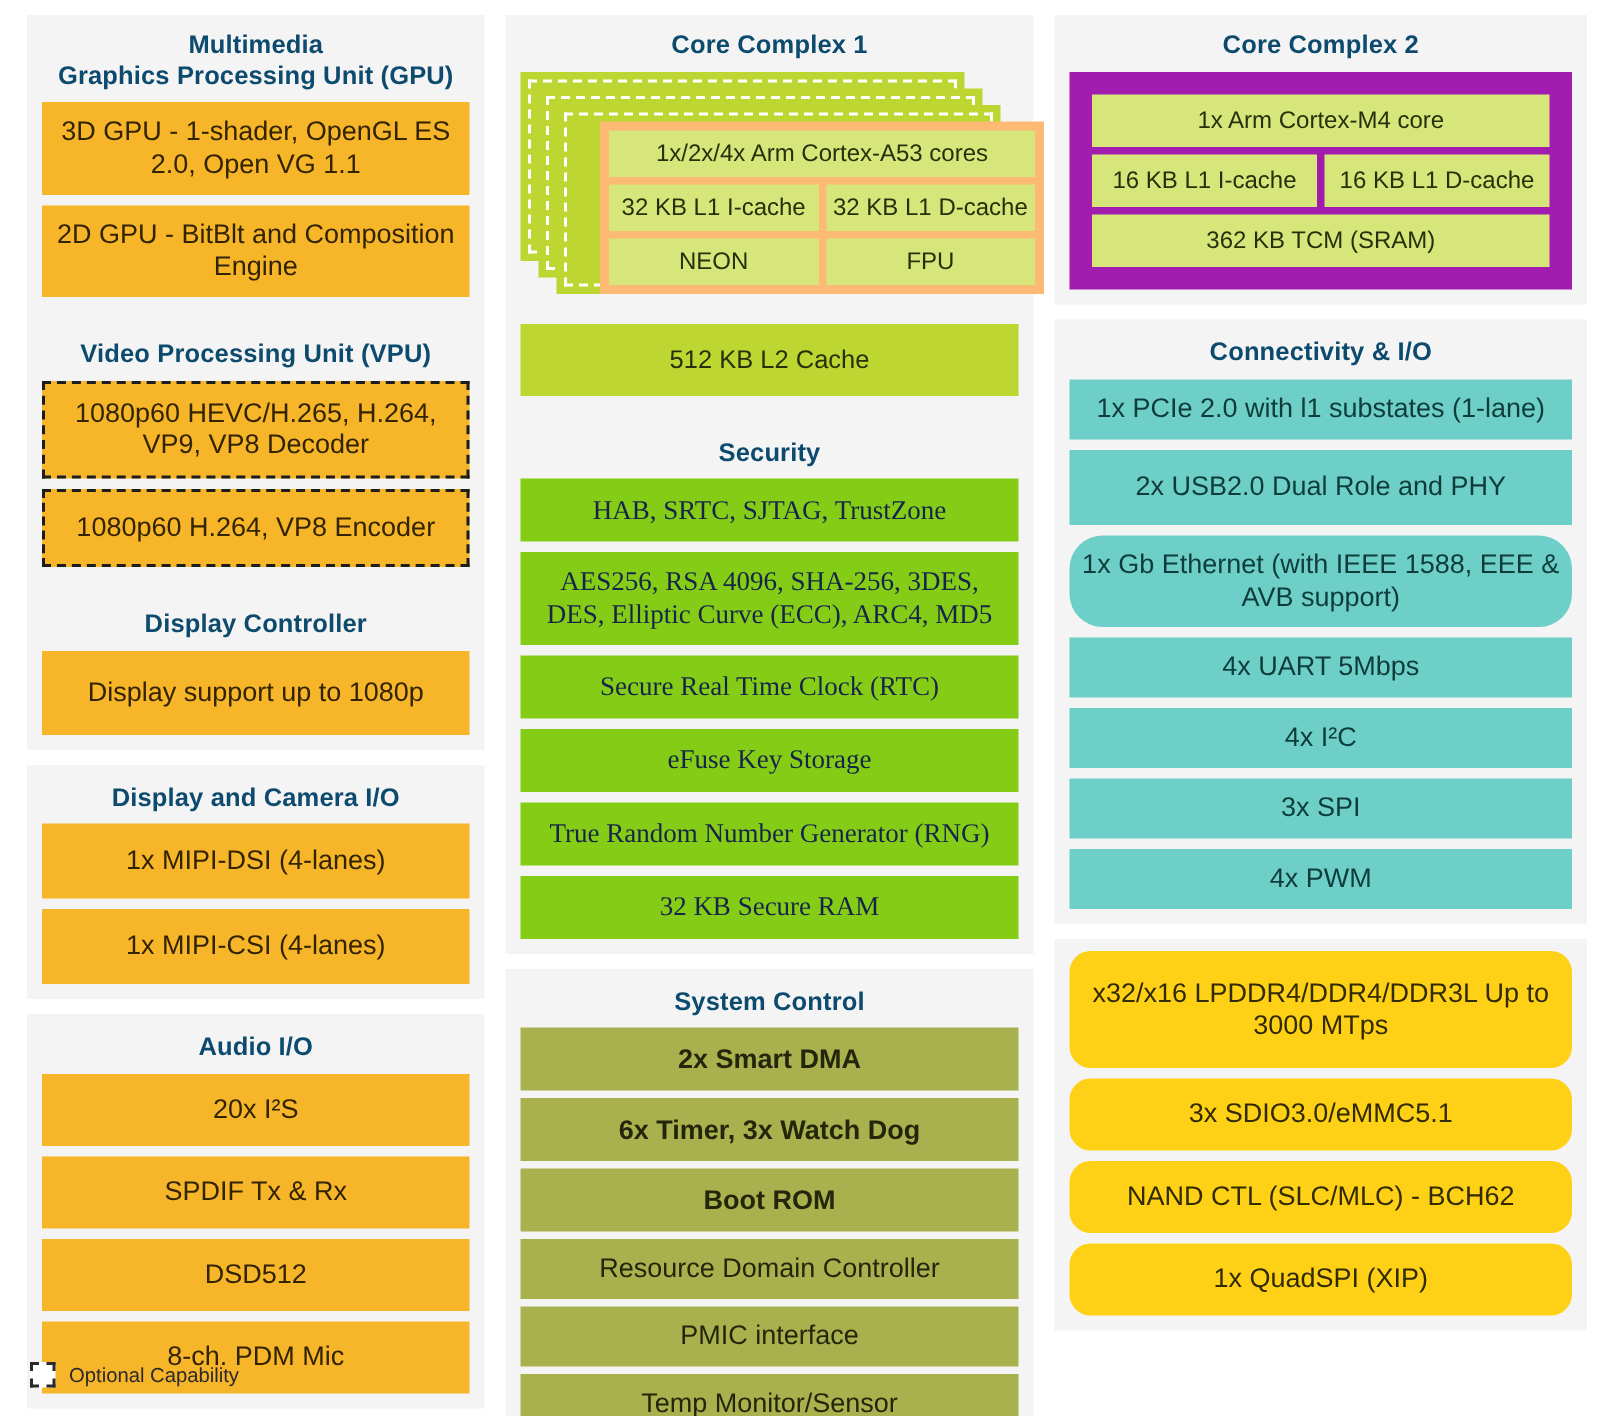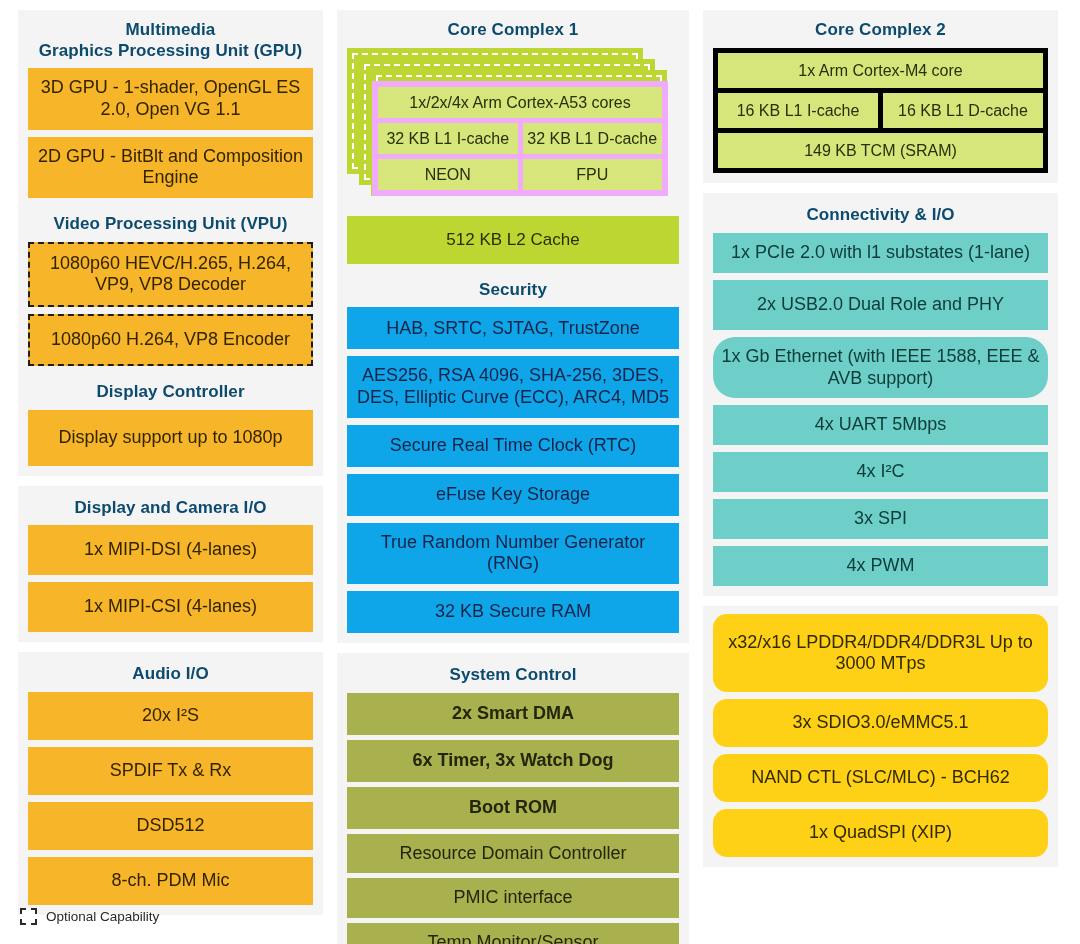--- a/index.html
+++ b/index.html
@@ -48,41 +48,41 @@
 
   .group-title {
     text-align: center;
     font-weight: bold;
     font-size: 17px;
     line-height: 1.22;
     color: #0c4a6e;
     margin: 4px 0 7px 0;
     letter-spacing: .1px;
   }
-  .group-title.sub { margin-top: 16px; }
+  .group-title.sub { margin-top: 28px; }
 
   
   .block {
     display: flex;
     align-items: center;
     justify-content: center;
     text-align: center;
     box-sizing: border-box;
     font-size: 18px;
     line-height: 1.2;
     padding: 9px 8px;
     margin-bottom: 7px;
     color: #2b2100;
   }
   .block:last-child { margin-bottom: 0; }
 
   .orange { background: #f7b52a; color: #332400; }
   .yellow { background: #fed116; color: #322a00; border-radius: 14px; }
   .teal   { background: #6ecfc9; color: #0d3c3a; }
-  .blue   { background: #0ea5e9; color: #16244a; }
+  .blue   { background: #84cc16; color: #16244a; font-family: Liberation Serif, serif; }
   .olive  { background: #a9b14e; color: #23260b; }
   .lime   { background: #bdd631; color: #27300a; }
 
   .dashed {
     border: 2px dashed #1d1d1d;
   }
 
   .h2 { min-height: 58px; }
   .h1 { min-height: 42px; font-weight: bold; }
 
@@ -104,24 +104,24 @@
     position: absolute;
     left: 5px; top: 5px; right: 5px; bottom: 5px;
     border: 2px dashed #ffffff;
   }
   .cc-ghost.g1 { left: 0px;  top: 0px;  }
   .cc-ghost.g2 { left: 12px; top: 11px; }
   .cc-ghost.g3 { left: 24px; top: 22px; }
 
   .cc-front {
     position: absolute;
-    left: 25px;
+    left: 53px;
     top: 33px;
     width: 296px;
-    background: #f0abfc;
+    background: #fdba74;
     box-sizing: border-box;
     padding: 6px;
   }
   .cc-row {
     display: flex;
     gap: 5px;
     margin-bottom: 5px;
   }
   .cc-row:last-child { margin-bottom: 0; }
   .cc-cell {
@@ -130,22 +130,22 @@
     text-align: center;
     font-size: 16px;
     line-height: 1.2;
     padding: 6px 4px;
     color: #27300a;
     box-sizing: border-box;
   }
 
   
   .cc2-outer {
-    background: #000000;
-    padding: 5px;
+    background: #a21caf;
+    padding: 15px;
     box-sizing: border-box;
   }
 
   
   .legend {
     display: flex;
     align-items: center;
     gap: 9px;
     margin-top: 8px;
     padding-left: 2px;
@@ -261,21 +261,21 @@
 
         <div class="cc2-outer">
           <div class="cc-row">
             <div class="cc-cell" style="padding:8px 4px;">1x Arm Cortex-M4 core</div>
           </div>
           <div class="cc-row">
             <div class="cc-cell" style="padding:8px 4px;">16 KB L1  I-cache</div>
             <div class="cc-cell" style="padding:8px 4px;">16 KB L1 D-cache</div>
           </div>
           <div class="cc-row">
-            <div class="cc-cell" style="padding:8px 4px;">149 KB TCM (SRAM)</div>
+            <div class="cc-cell" style="padding:8px 4px;">362 KB TCM (SRAM)</div>
           </div>
         </div>
       </div>
 
       <div class="panel">
         <div class="group-title">Connectivity &amp; I/O</div>
         <div class="block teal" style="min-height:40px;">1x PCIe 2.0 with l1 substates (1-lane)</div>
         <div class="block teal" style="min-height:50px;">2x USB2.0 Dual Role and PHY</div>
         <div class="block teal" style="min-height:56px;border-radius:22px;">1x Gb Ethernet (with IEEE 1588, EEE &amp; AVB support)</div>
         <div class="block teal" style="min-height:40px;">4x UART 5Mbps</div>

